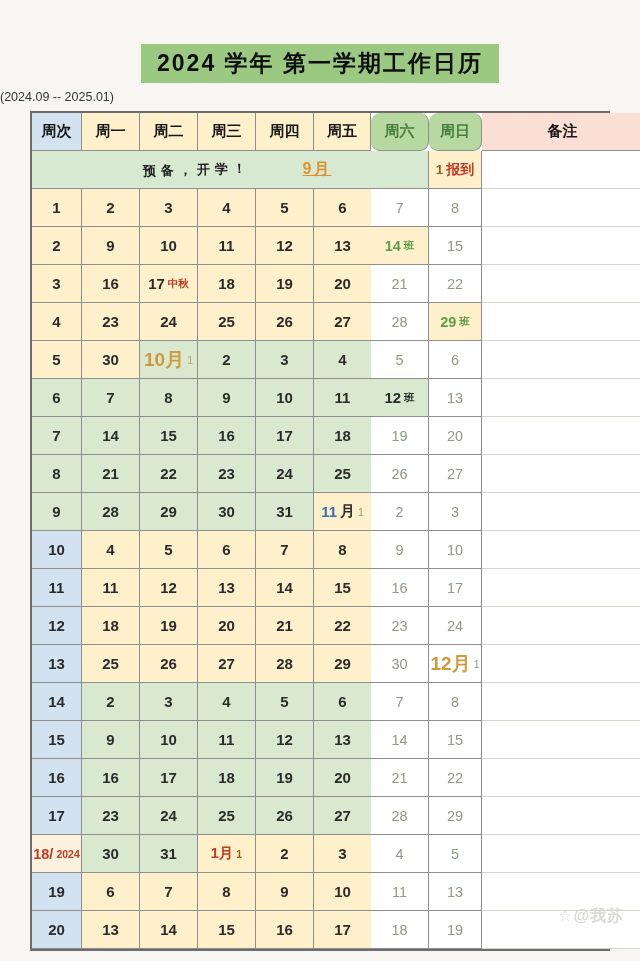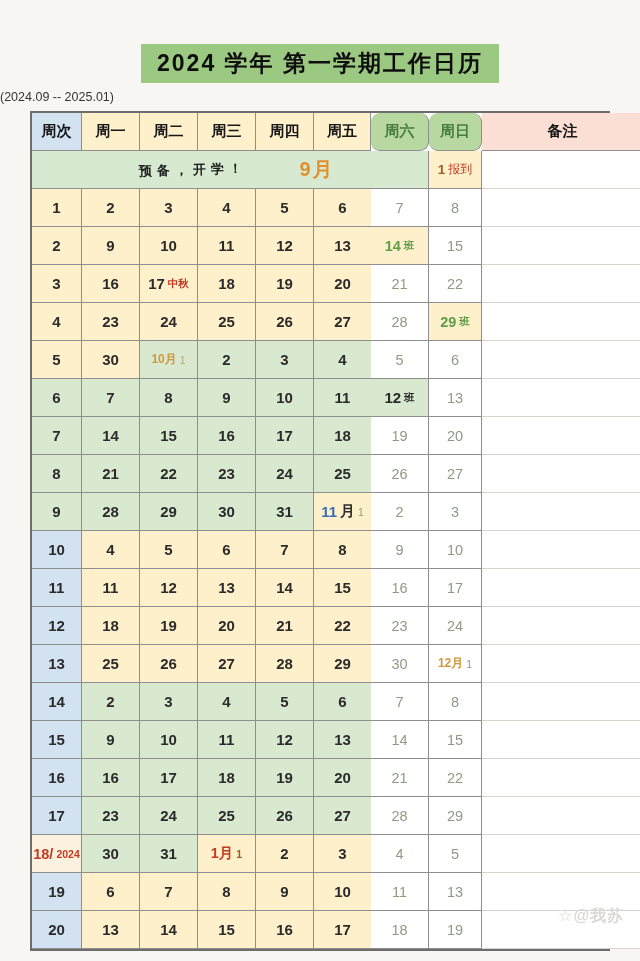--- a/index.html
+++ b/index.html
@@ -25,31 +25,31 @@
   .bg-w{background:#ffffff;}
   .bg-b{background:#d2e2f1;}
   .bg-c{background:#fbf1de;}
   .bg-p{background:#fbdfd4;}
   .remark{border-bottom-color:#d8d4cb;}
   .c-dark{color:#2b2b2b;font-weight:bold;font-size:15px;}
   .c-wk{color:#8f9b85;font-weight:normal;font-size:14.5px;}
   .c-green{color:#5f9e48;font-weight:bold;font-size:14.5px;}
   .c-red{color:#c23a22;font-weight:bold;font-size:14.5px;}
   .c-blue{color:#3c6cb4;font-weight:bold;font-size:15px;}
-  .c-amber{color:#d0993e;font-weight:bold;font-size:12px;}
+  .c-amber{color:#d0993e;font-weight:bold;font-size:19px;}
   .c-olive{color:#b3a96f;font-weight:normal;font-size:12px;}
   .c-gray{color:#9a9282;font-weight:normal;font-size:12px;}
   .c-brown{color:#a05c20;font-weight:bold;font-size:13px;}
   .sm{font-size:10.5px;}
   .sep-merged{grid-column:1 / span 7;background:#d7e9d0;display:flex;align-items:center;
               justify-content:center;gap:52px;padding-left:14px;}
   .hand{font-size:13px;font-weight:bold;letter-spacing:5px;color:#1d1d1d;transform:rotate(-1.5deg);}
-  .month-sep{color:#e0912e;font-size:20px;font-weight:bold;letter-spacing:2px;}
+  .month-sep{color:#e0912e;font-size:16px;font-weight:bold;letter-spacing:2px;text-decoration:underline;}
   .sep-sun .day1{color:#a05c20;font-size:13.5px;font-weight:bold;}
-  .sep-sun .lbl{color:#c23a22;font-size:12px;font-weight:normal;}
+  .sep-sun .lbl{color:#c23a22;font-size:14px;font-weight:bold;}
   .watermark{position:absolute;right:16px;bottom:34px;color:#d9d8d3;font-size:16px;
              letter-spacing:1px;font-weight:bold;}
 </style>
 </head>
 <body>
 
 <div class="page">
   <div class="title-wrap">
     <h1 class="title">2024 学年 第一学期工作日历</h1>
   </div>

